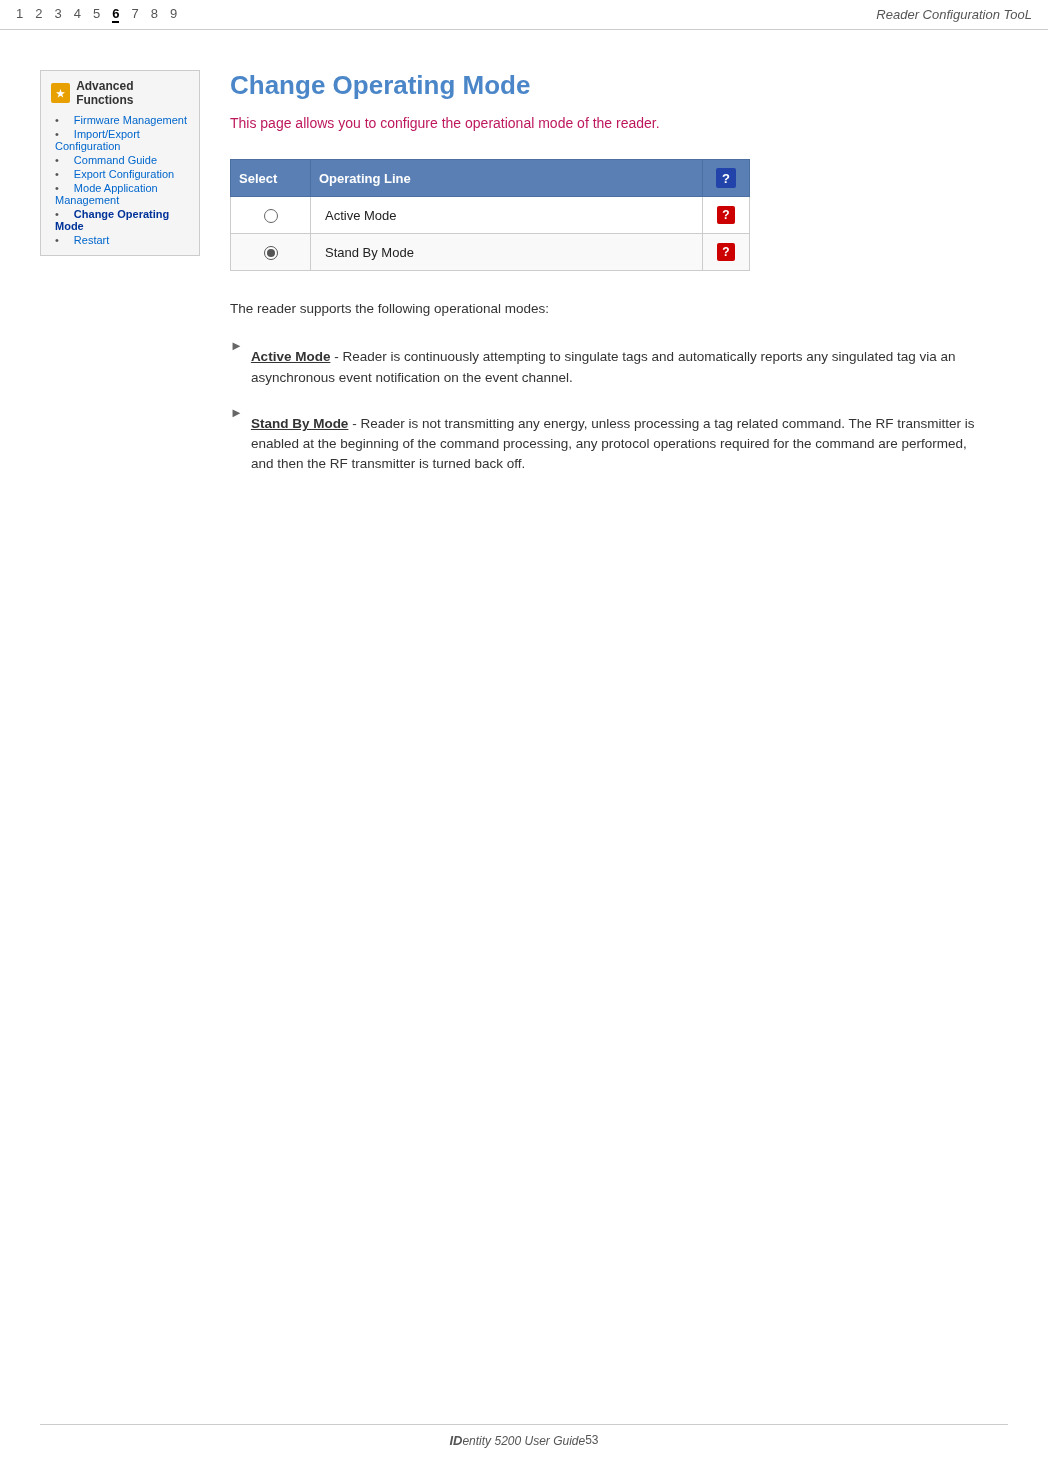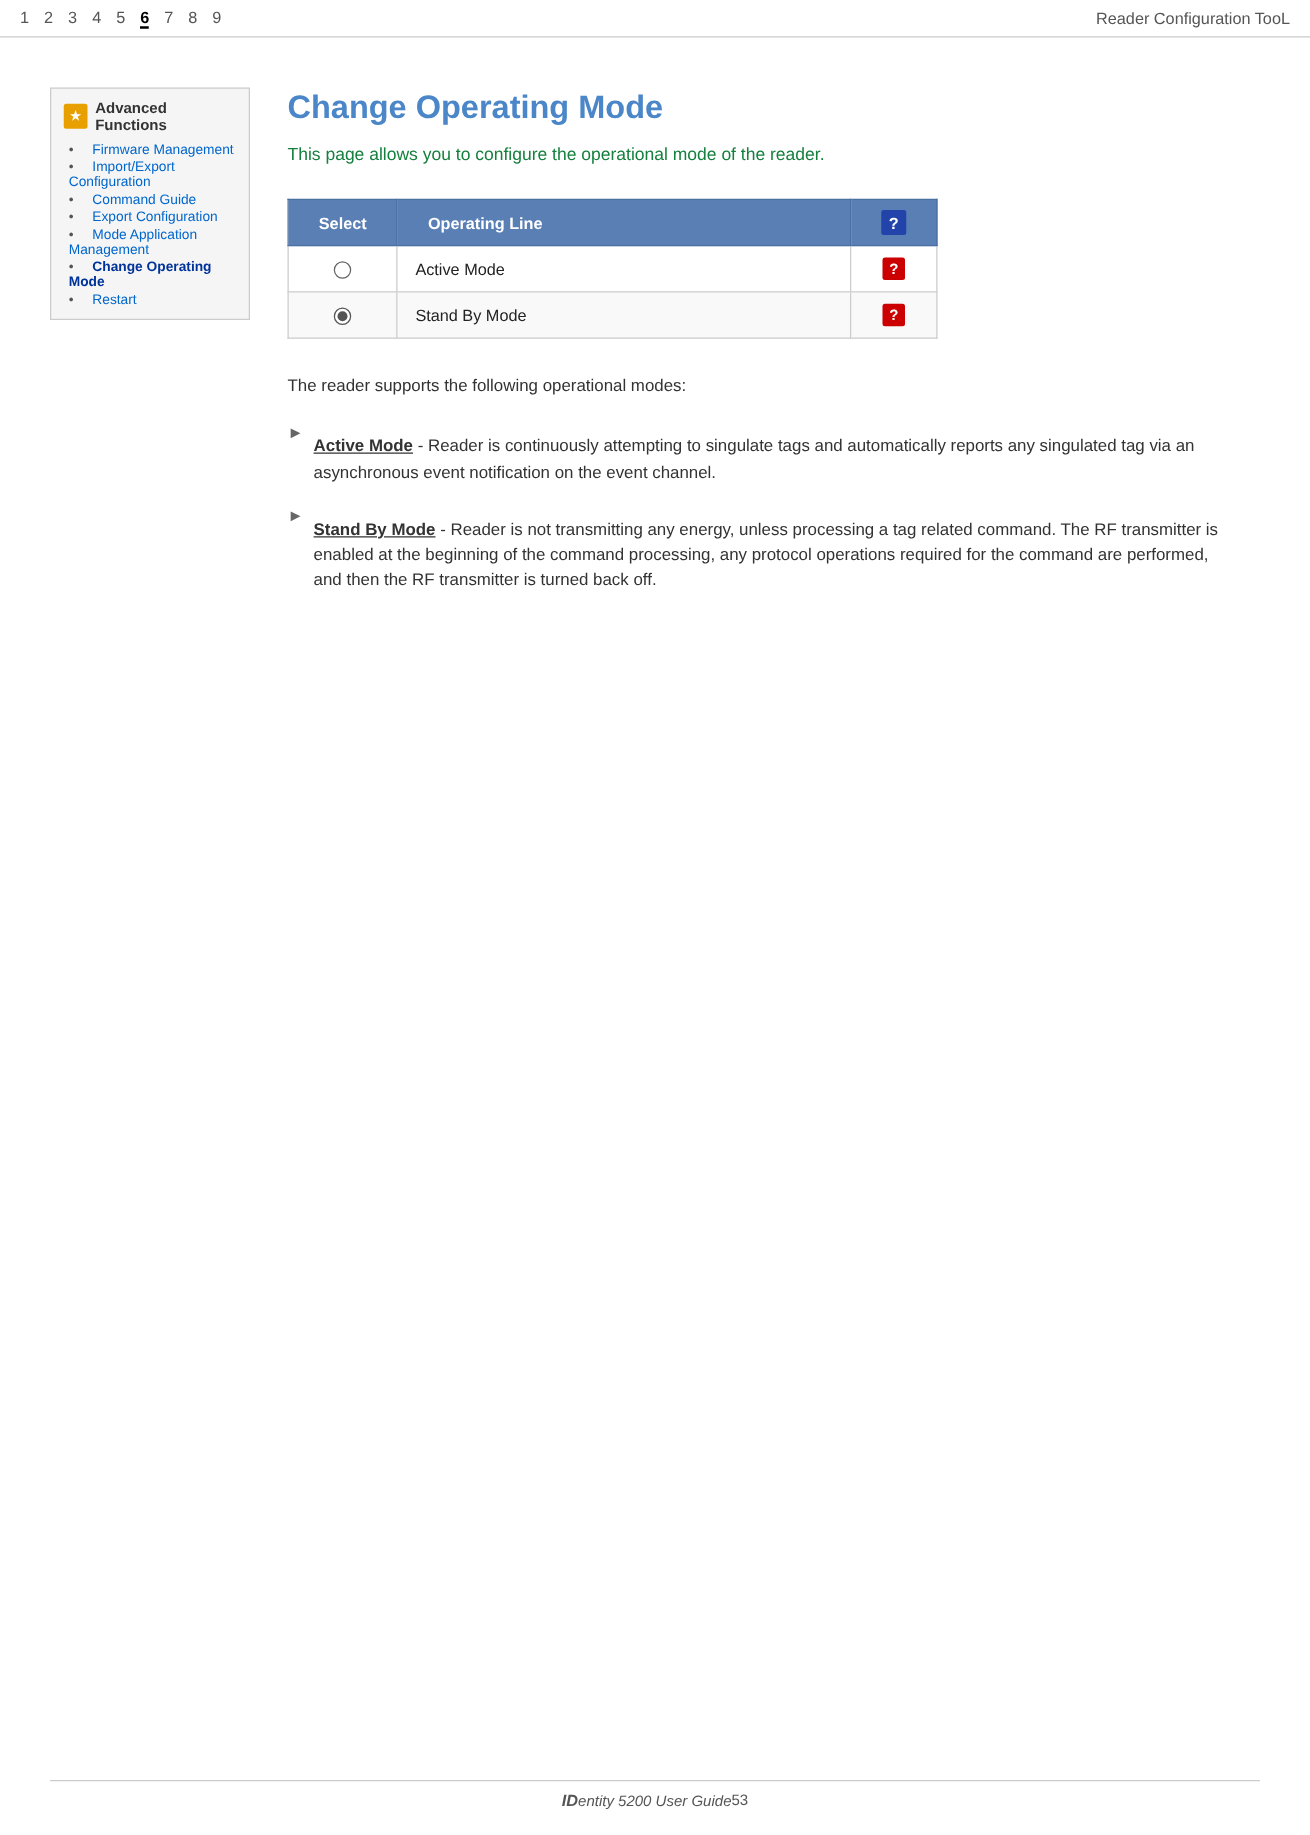--- a/index.html
+++ b/index.html
@@ -32,20 +32,21 @@
       cursor: pointer;
     }
     .header-nav span.active {
       font-weight: bold;
       color: #000;
       border-bottom: 2px solid #000;
     }
     .header-title {
       font-size: 13px;
       color: #555;
+      font-style: italic;
     }
 
     
     .content-wrapper {
       display: flex;
       padding: 40px 60px 40px 40px;
       gap: 30px;
     }
 
     
@@ -108,36 +109,36 @@
     }
     .page-title {
       font-size: 26px;
       font-weight: bold;
       color: #4a86c8;
       margin-bottom: 14px;
       font-family: 'Arial', sans-serif;
     }
     .page-description {
       font-size: 14px;
-      color: #15803d;
+      color: #be185d;
       margin-bottom: 28px;
     }
 
     
     .mode-table {
       border-collapse: collapse;
       width: 520px;
       margin-bottom: 28px;
     }
     .mode-table th {
       background: #5a7fb5;
       color: white;
       font-weight: bold;
       font-size: 13px;
-      padding: 8px 24px;
+      padding: 8px 8px;
       text-align: left;
       border: 1px solid #4a6fa0;
     }
     .mode-table th.help-col {
       width: 40px;
       text-align: center;
       background: #5a7fb5;
     }
     .mode-table td {
       padding: 9px 14px;

